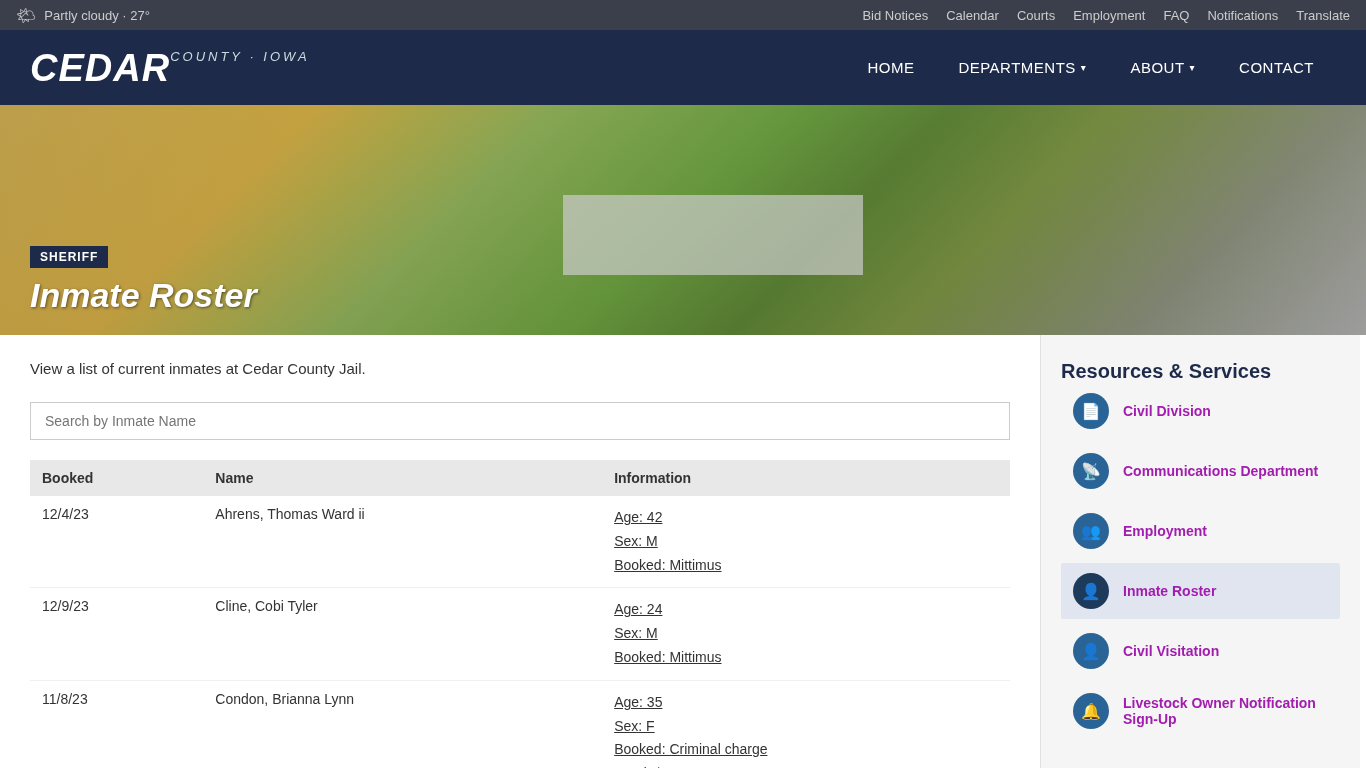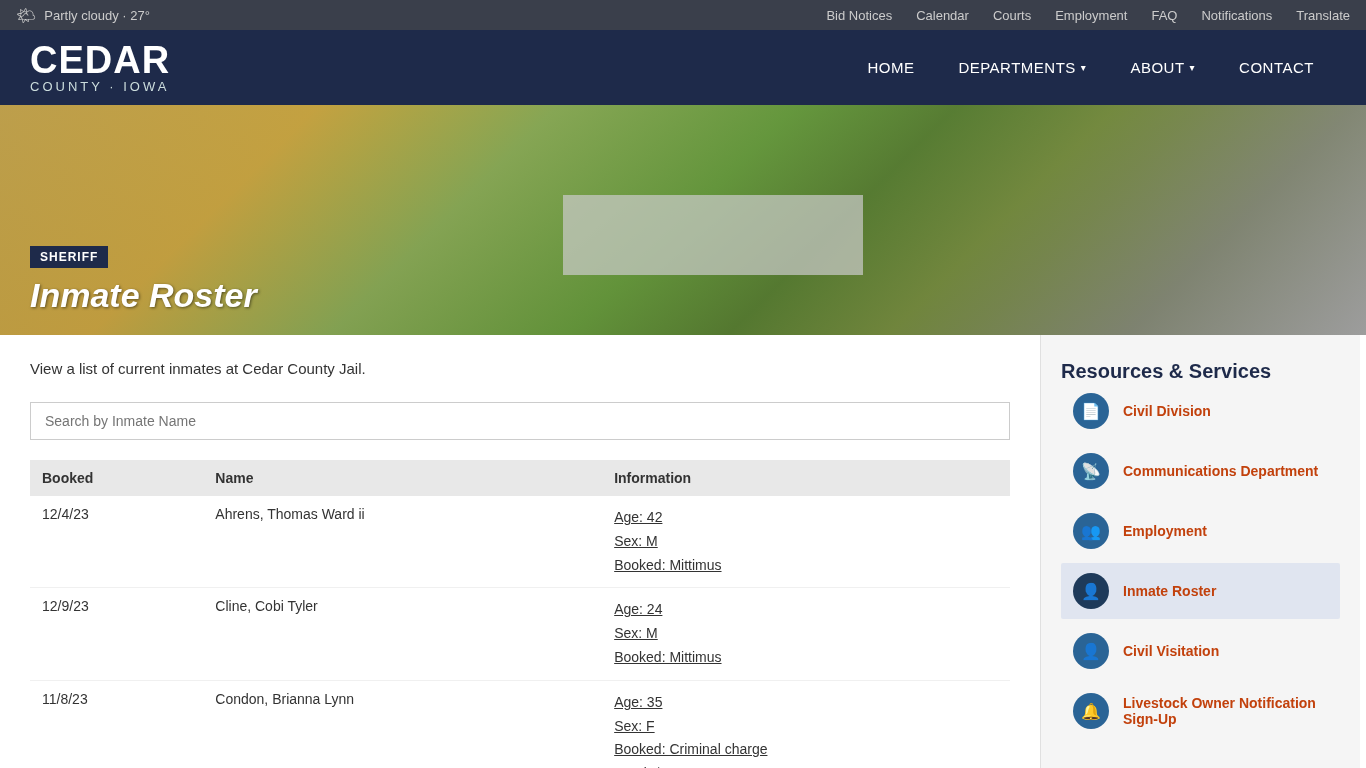--- a/index.html
+++ b/index.html
@@ -10,38 +10,38 @@
       background: #3a3f4b;
       color: #ccc;
       display: flex;
       align-items: center;
       justify-content: space-between;
       padding: 0 16px;
       height: 30px;
       font-size: 13px;
     }
     .utility-bar-left { display: flex; align-items: center; gap: 8px; }
-    .utility-bar-right { display: flex; align-items: flex-end; gap: 24px; margin-left: 32px; }
+    .utility-bar-right { display: flex; align-items: flex-end; gap: 18px; margin-left: 32px; }
     .utility-bar-right a {
       color: #ccc;
       text-decoration: none;
       font-size: 13px;
     }
     .weather-icon { font-size: 16px; }
 
     
     .main-header {
       background: #1e2a4a;
       display: flex;
       align-items: center;
       justify-content: space-between;
       padding: 0 30px;
       height: 75px;
     }
-    .logo-area { display: flex; flex-direction: column; color: #fff; }
+    .logo-area { display: flex; flex-direction: row; color: #fff; font-style: italic; }
     .logo-cedar {
       font-size: 38px;
       font-weight: 900;
       line-height: 1;
       letter-spacing: 1px;
     }
     .logo-sub {
       font-size: 13px;
       letter-spacing: 3px;
       color: #cdd;
@@ -197,21 +197,21 @@
       margin-bottom: 4px;
       cursor: pointer;
       border-radius: 2px;
       text-decoration: none;
       color: #1e2a4a;
     }
     .sidebar-item.active { background: #e0e5f0; }
     .sidebar-item-label {
       font-size: 14px;
       font-weight: 600;
-      color: #c2410c;
+      color: #a21caf;
     }
     .sidebar-icon {
       width: 36px;
       height: 36px;
       border-radius: 50%;
       background: #2a6496;
       display: flex;
       align-items: center;
       justify-content: center;
       color: #fff;

